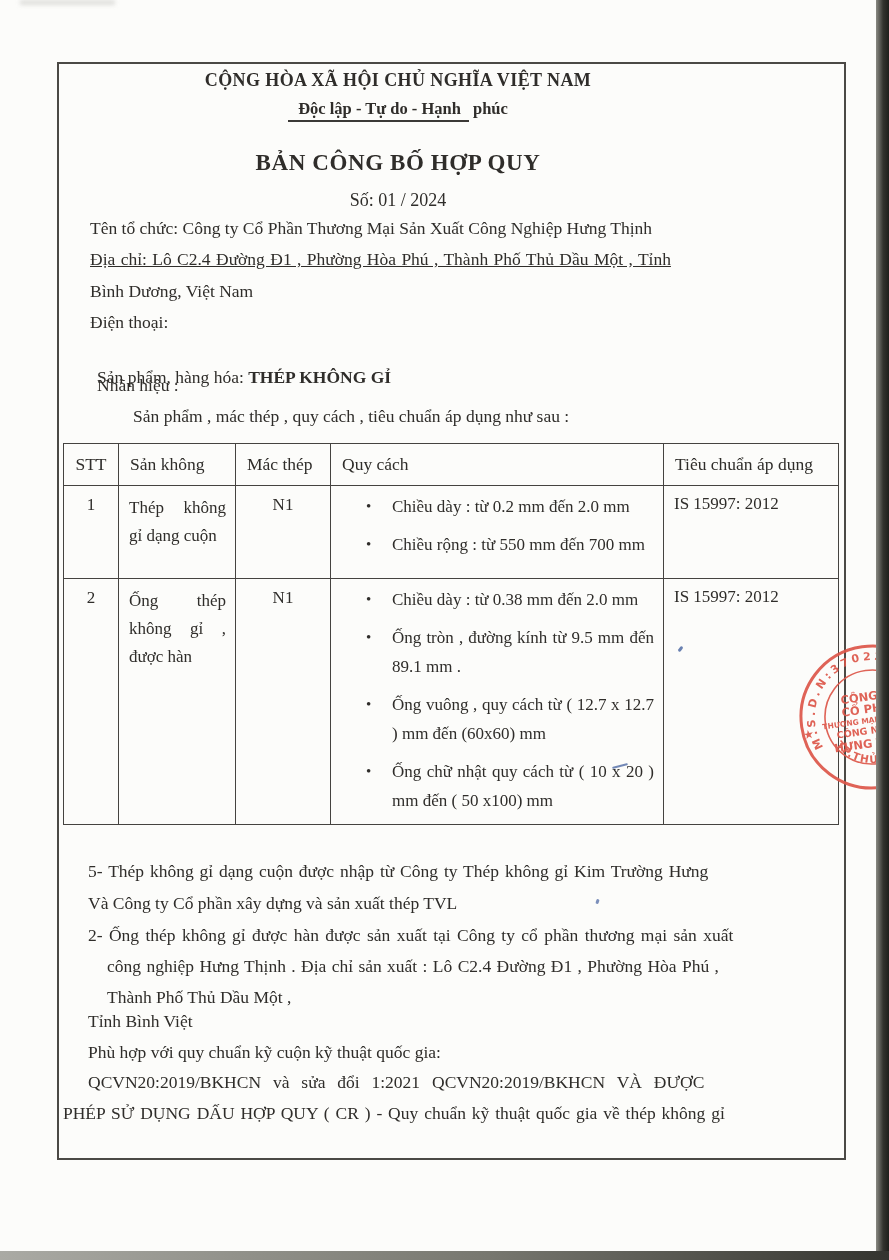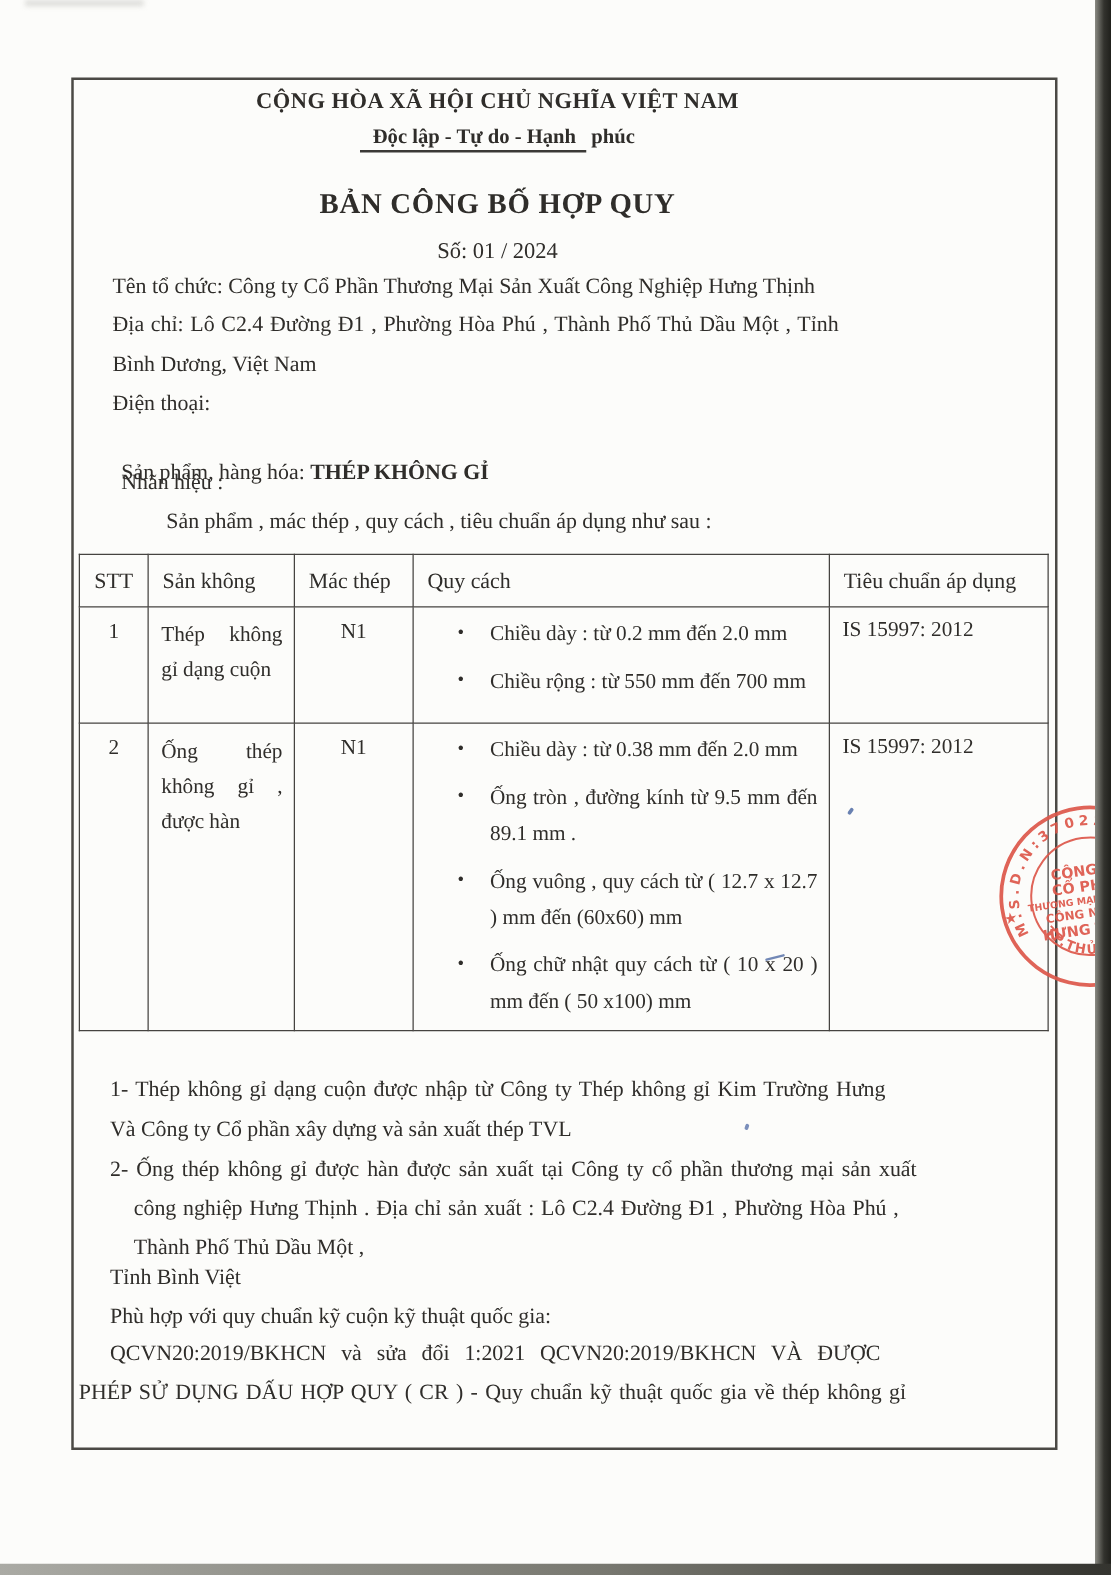--- a/index.html
+++ b/index.html
@@ -68,21 +68,21 @@
   <div class="smudge-top"></div>
   <div class="page-frame"></div>
 
   <div class="centered nat-title">CỘNG HÒA XÃ HỘI CHỦ NGHĨA VIỆT NAM</div>
   <div class="centered doc-title">BẢN CÔNG BỐ HỢP QUY</div>
 
   <div class="centered motto"><span class="ul">Độc lập - Tự do - Hạnh</span><span> phúc</span></div>
   <div class="centered doc-number">Số: 01 / 2024</div>
 
   <div class="line" style="left:90px;top:218px;">Tên tổ chức: Công ty Cổ Phần Thương Mại Sản Xuất Công Nghiệp Hưng Thịnh</div>
-  <div class="line" style="left:90px;top:249px;word-spacing:1px;">Địa chỉ: Lô C2.4 Đường Đ1 , Phường Hòa Phú , Thành Phố Thủ Dầu Một , Tỉnh</div>
+  <div class="line" style="left:90px;top:249px;word-spacing:1px;text-decoration:underline;">Địa chỉ: Lô C2.4 Đường Đ1 , Phường Hòa Phú , Thành Phố Thủ Dầu Một , Tỉnh</div>
   <div class="line" style="left:90px;top:281px;">Bình Dương, Việt Nam</div>
   <div class="line" style="left:90px;top:312px;">Điện thoại:</div>
 
   <div class="line" style="left:97px;top:343px;margin-top:24px;"><span>Sản phẩm, hàng hóa: </span><span class="b">THÉP KHÔNG GỈ</span></div>
   <div class="line" style="left:97px;top:375px;">Nhãn hiệu :</div>
   <div class="line" style="left:97px;top:406px;margin-left:36px;">Sản phẩm , mác thép , quy cách , tiêu chuẩn áp dụng như sau :</div>
 
   <table class="spec-table">
     <colgroup>
       <col style="width:55px">
@@ -117,21 +117,21 @@
         <div class="spec"><span class="bullet">•</span><span>Chiều dày : từ 0.38 mm đến 2.0 mm</span></div>
         <div class="spec"><span class="bullet">•</span><span>Ống tròn , đường kính từ 9.5 mm đến 89.1 mm .</span></div>
         <div class="spec"><span class="bullet">•</span><span>Ống vuông , quy cách từ ( 12.7 x 12.7 ) mm đến (60x60) mm</span></div>
         <div class="spec"><span class="bullet">•</span><span>Ống chữ nhật quy cách từ ( 10 x 20 ) mm đến ( 50 x100) mm</span></div>
       </td>
       <td class="c-std">IS 15997: 2012</td>
     </tr>
   </tbody>
     </table>
 
-  <div class="note" style="left:88px;top:856px;width:750px;word-spacing:1.5px;">1- Thép không gỉ dạng cuộn được nhập từ Công ty Thép không gỉ Kim Trường Hưng</div>
+  <div class="note" style="left:88px;top:856px;width:750px;word-spacing:1.5px;">5- Thép không gỉ dạng cuộn được nhập từ Công ty Thép không gỉ Kim Trường Hưng</div>
   <div class="note" style="left:88px;top:888px;">Và Công ty Cổ phần xây dựng và sản xuất thép TVL</div>
   <div class="note" style="left:88px;top:920px;width:750px;word-spacing:2px;">2- Ống thép không gỉ được hàn được sản xuất tại Công ty cổ phần thương mại sản xuất</div>
   <div class="note" style="left:107px;top:951px;width:731px;word-spacing:1px;">công nghiệp Hưng Thịnh . Địa chỉ sản xuất : Lô C2.4 Đường Đ1 , Phường Hòa Phú ,</div>
   <div class="note" style="left:107px;top:982px;">Thành Phố Thủ Dầu Một ,</div>
   <div class="note" style="left:88px;top:1006px;">Tỉnh Bình Việt</div>
   <div class="note" style="left:88px;top:1037px;">Phù hợp với quy chuẩn kỹ cuộn kỹ thuật quốc gia:</div>
   <div class="note" style="left:88px;top:1067px;width:750px;word-spacing:7.5px;white-space:nowrap;">QCVN20:2019/BKHCN và sửa đổi 1:2021 QCVN20:2019/BKHCN VÀ ĐƯỢC</div>
   <div class="note" style="left:63px;top:1098px;width:778px;word-spacing:1.5px;white-space:nowrap;">PHÉP SỬ DỤNG DẤU HỢP QUY ( CR ) -  Quy chuẩn kỹ thuật quốc gia về thép không gỉ</div>
 
   <svg class="stamp" viewBox="0 0 160 160">

